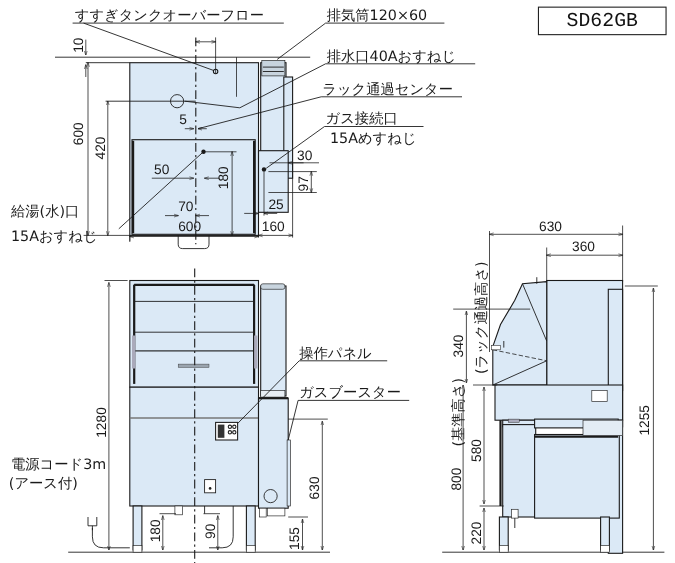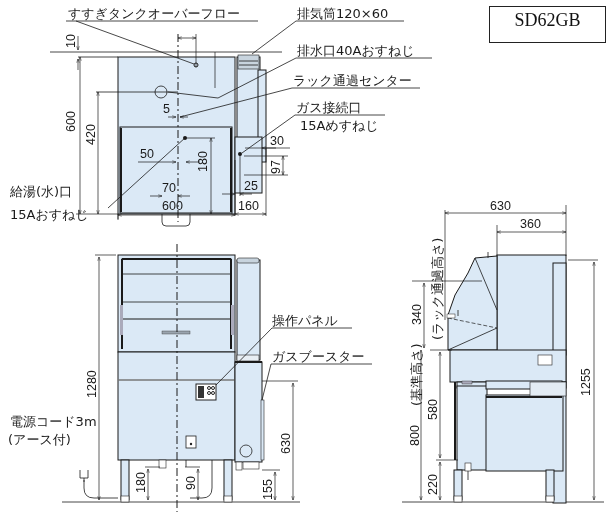--- a/index.html
+++ b/index.html
@@ -7,23 +7,23 @@
            font-family: "DejaVu Sans", "Liberation Sans", sans-serif; }
     svg { position: absolute; left: 0; top: 0; }
     .body { fill: #dbe9f6; stroke: #1a1a1a; stroke-width: 1; }
     .line { stroke: #1a1a1a; stroke-width: 0.8; fill: none; }
     .thick { stroke: #1a1a1a; stroke-width: 2; fill: none; }
     .dim { stroke: #1a1a1a; stroke-width: 0.7; fill: none; }
     .center { stroke: #1a1a1a; stroke-width: 1; stroke-dasharray: 8 3 2 3; fill: none; }
     .dash { stroke: #1a1a1a; stroke-width: 0.7; stroke-dasharray: 4 2; fill: none; }
     .lbl { font-size: 13px; fill: #1a1a1a; font-family: "DejaVu Sans", sans-serif; }
     .num { font-size: 12.5px; fill: #1a1a1a; font-family: "Liberation Sans", sans-serif; }
-    .model-box { position: absolute; left: 489px; top: 6px; width: 117px; height: 37px;
+    .model-box { position: absolute; left: 489px; top: 6px; width: 117px; height: 26px;
                  border: 1px solid #222; box-sizing: border-box; text-align: center;
-                 font-family: Liberation Serif, serif; font-size: 18px; line-height: 27px; color: #111; }
+                 font-family: Liberation Mono, monospace; font-size: 18px; line-height: 27px; color: #111; }
   </style>
 </head>
 <body>
 
 <div class="model-box">
   <span>SD62GB</span>
 </div>
 
 <svg width="614" height="512" viewBox="0 0 614 512">
   <defs>

